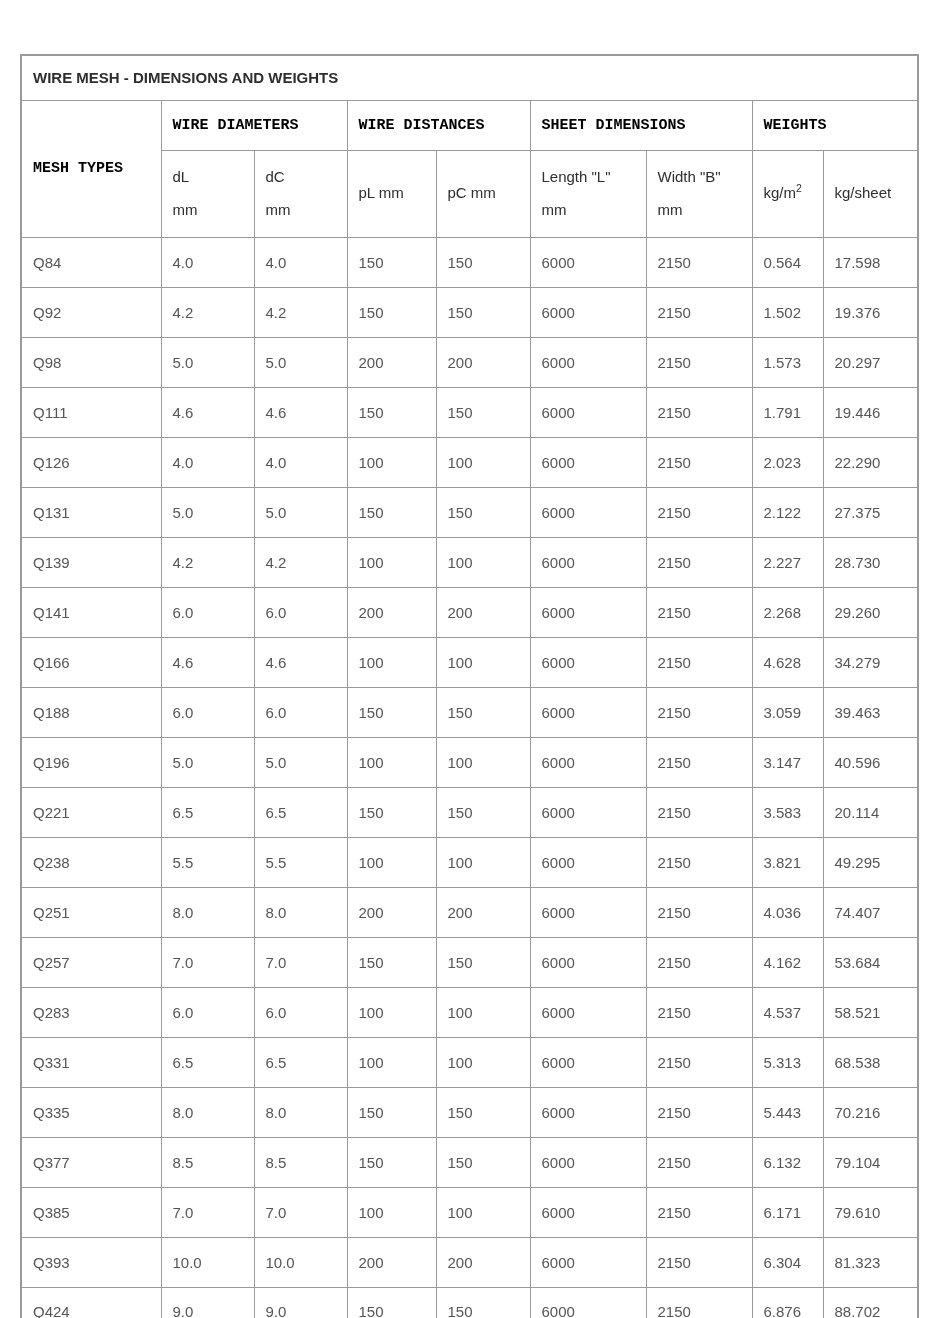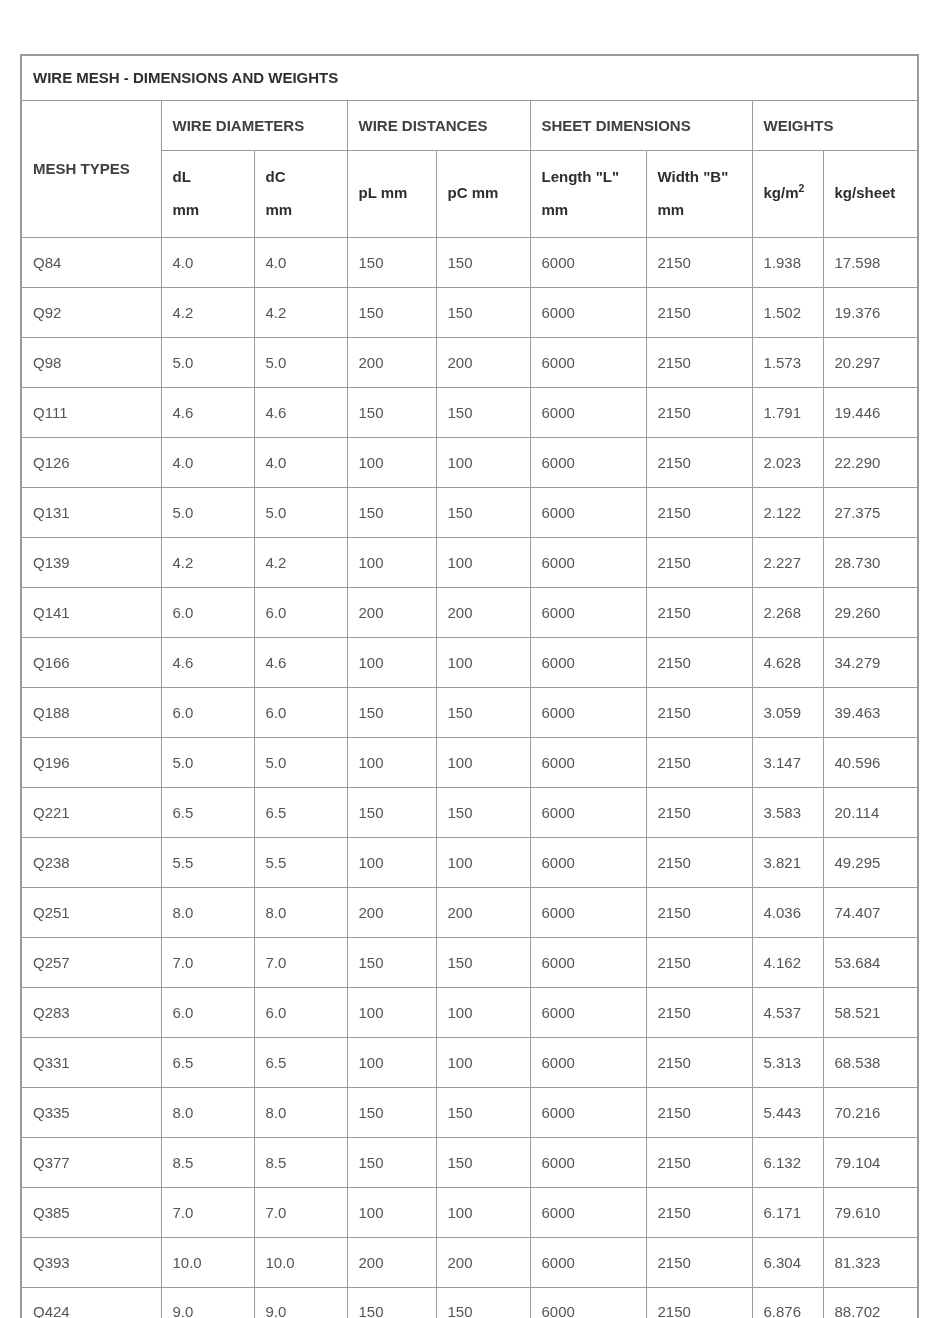--- a/index.html
+++ b/index.html
@@ -33,30 +33,31 @@
     box-sizing: border-box;
   }
   th.title-cell {
     height: 45px;
     font-weight: bold;
     color: #2e2e2e;
   }
   tr.group-row th {
     height: 50px;
     font-weight: bold;
-    color: #404040;
+    color: #000000;
+    font-family: Liberation Mono, monospace;
   }
   th.rowspan-head {
     font-weight: bold;
     color: #2e2e2e;
     vertical-align: middle;
   }
   tr.sub-row th {
     height: 87px;
-    font-weight: bold;
+    font-weight: normal;
     color: #2e2e2e;
     white-space: pre-line;
     line-height: 2.15;
     vertical-align: middle;
   }
   tr.sub-row th sup {
     font-size: 0.7em;
     vertical-align: super;
     line-height: 0;
   }
@@ -110,21 +111,21 @@
     </thead>
     <tbody id="table-body">
         <tr>
           <td>Q84</td>
           <td>4.0</td>
           <td>4.0</td>
           <td>150</td>
           <td>150</td>
           <td>6000</td>
           <td>2150</td>
-          <td>1.938</td>
+          <td>0.564</td>
           <td>17.598</td>
         </tr>
         <tr>
           <td>Q92</td>
           <td>4.2</td>
           <td>4.2</td>
           <td>150</td>
           <td>150</td>
           <td>6000</td>
           <td>2150</td>

